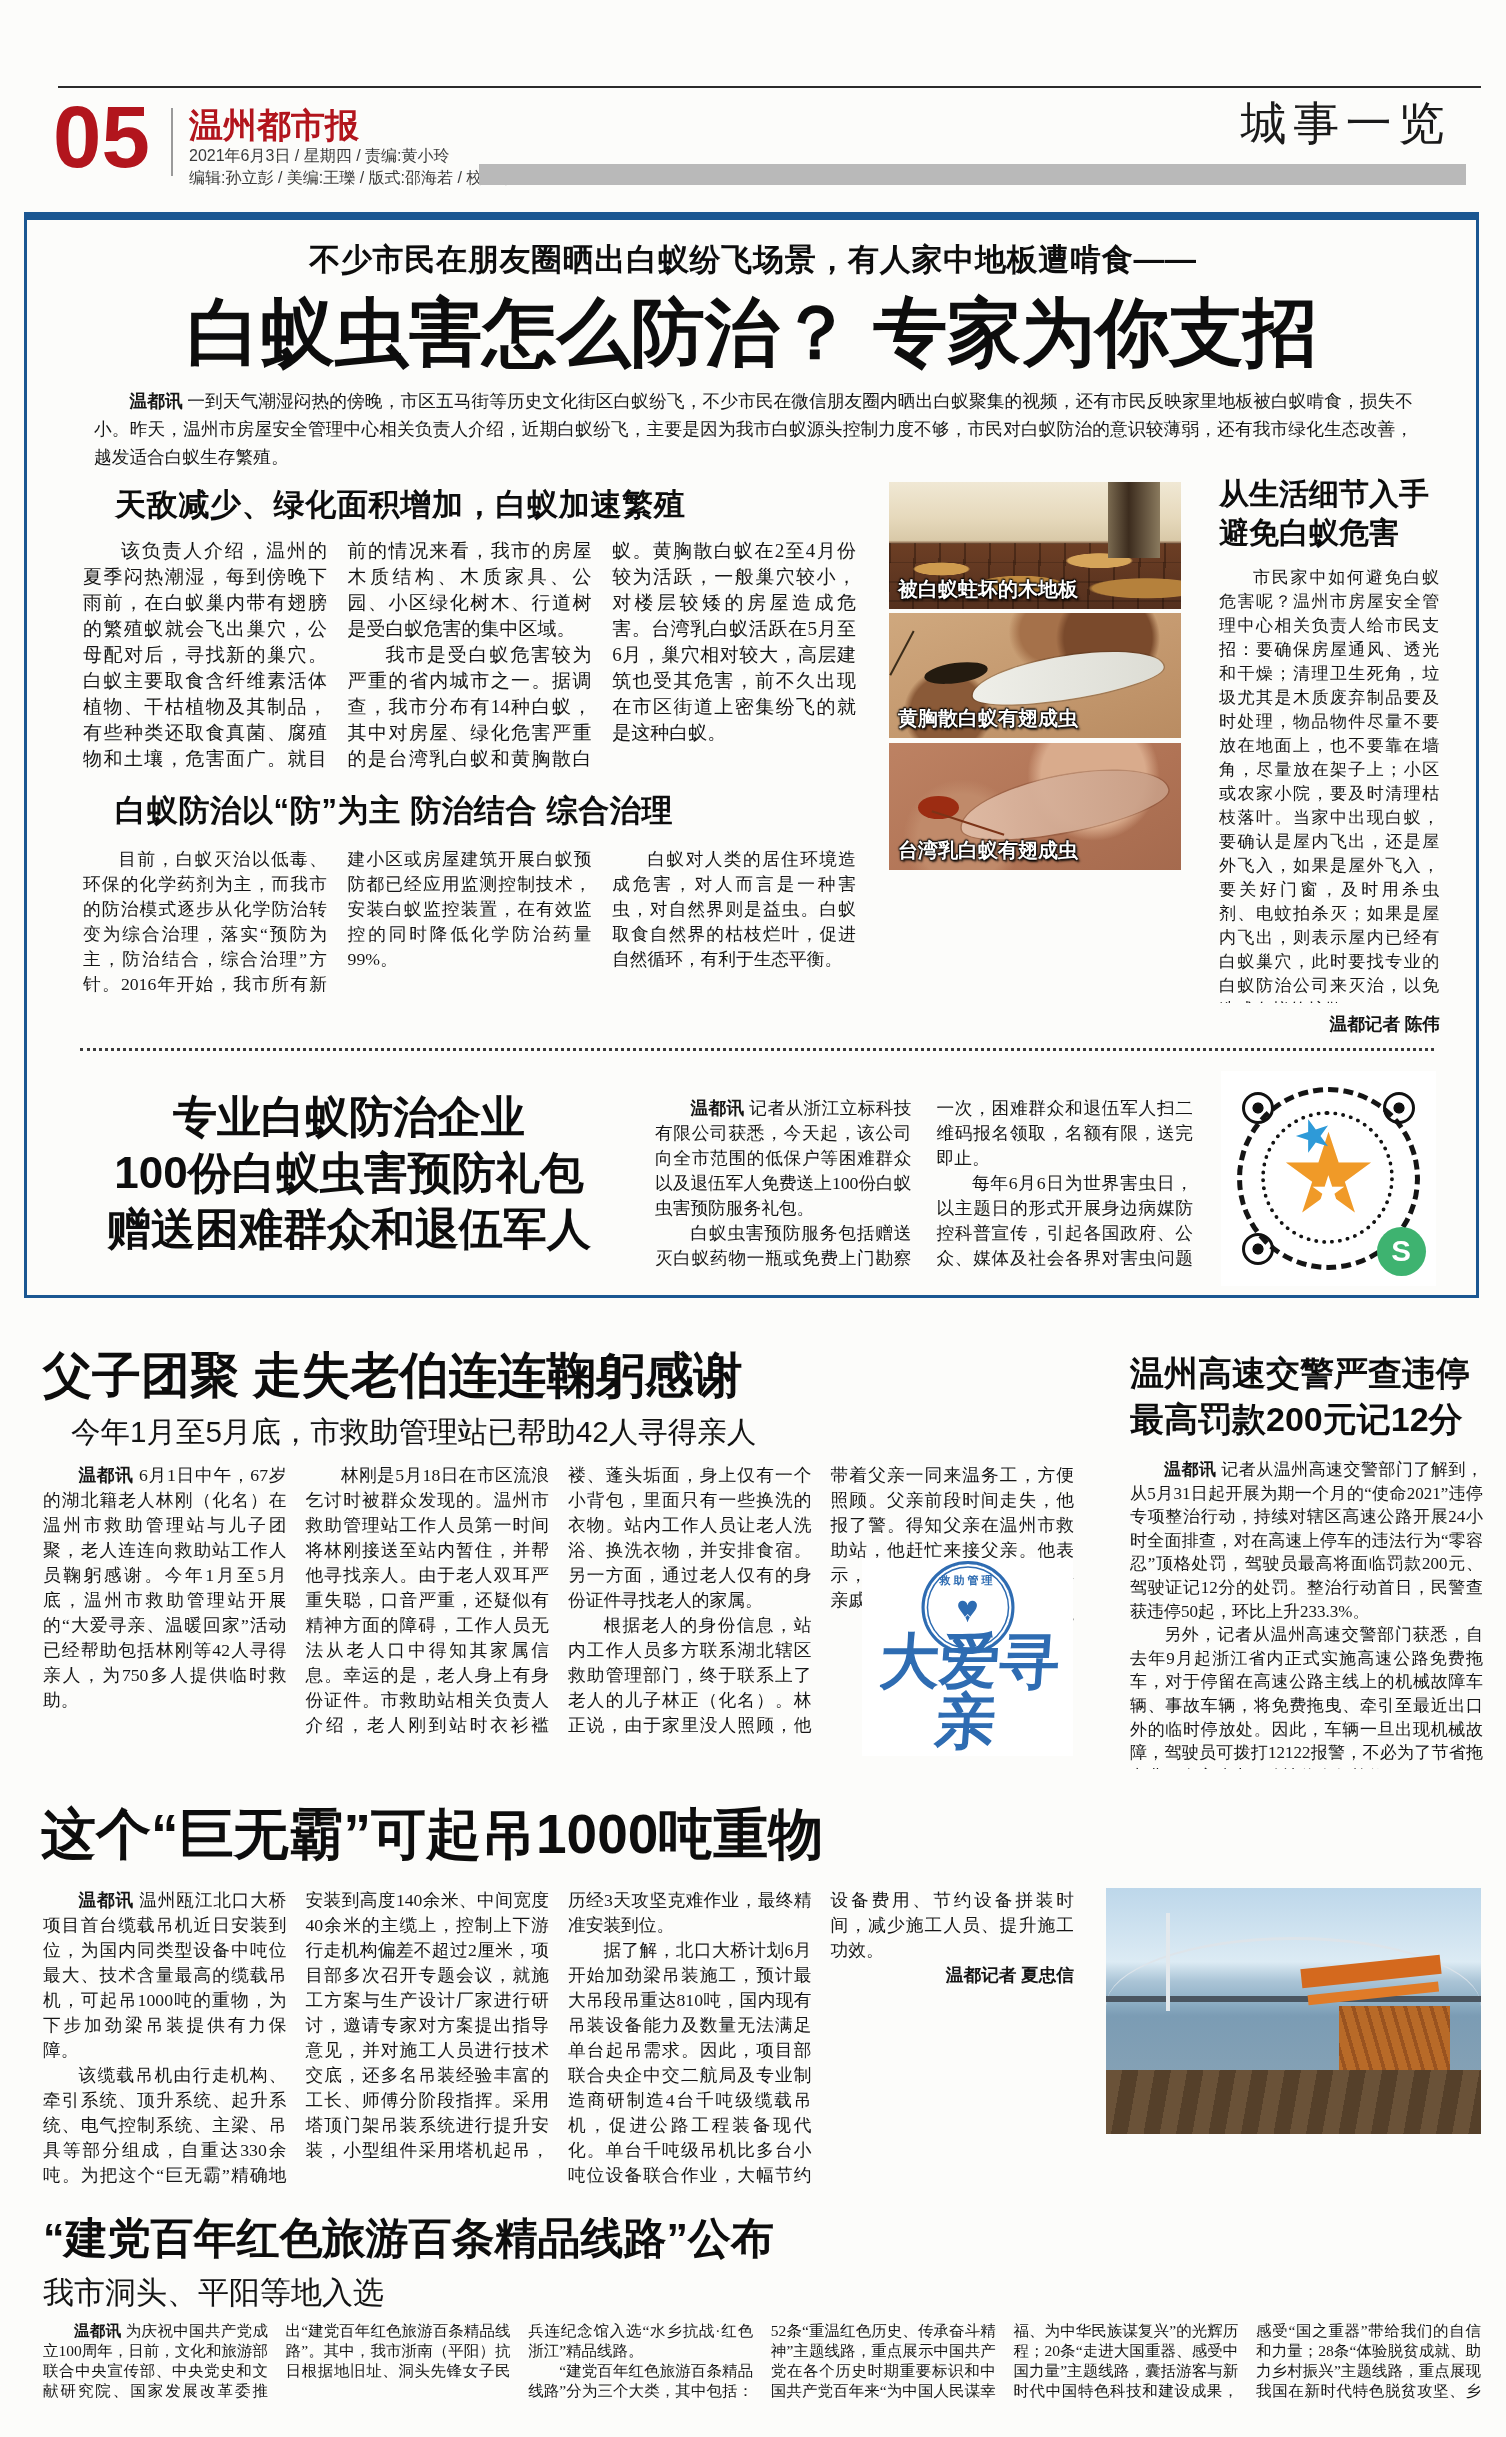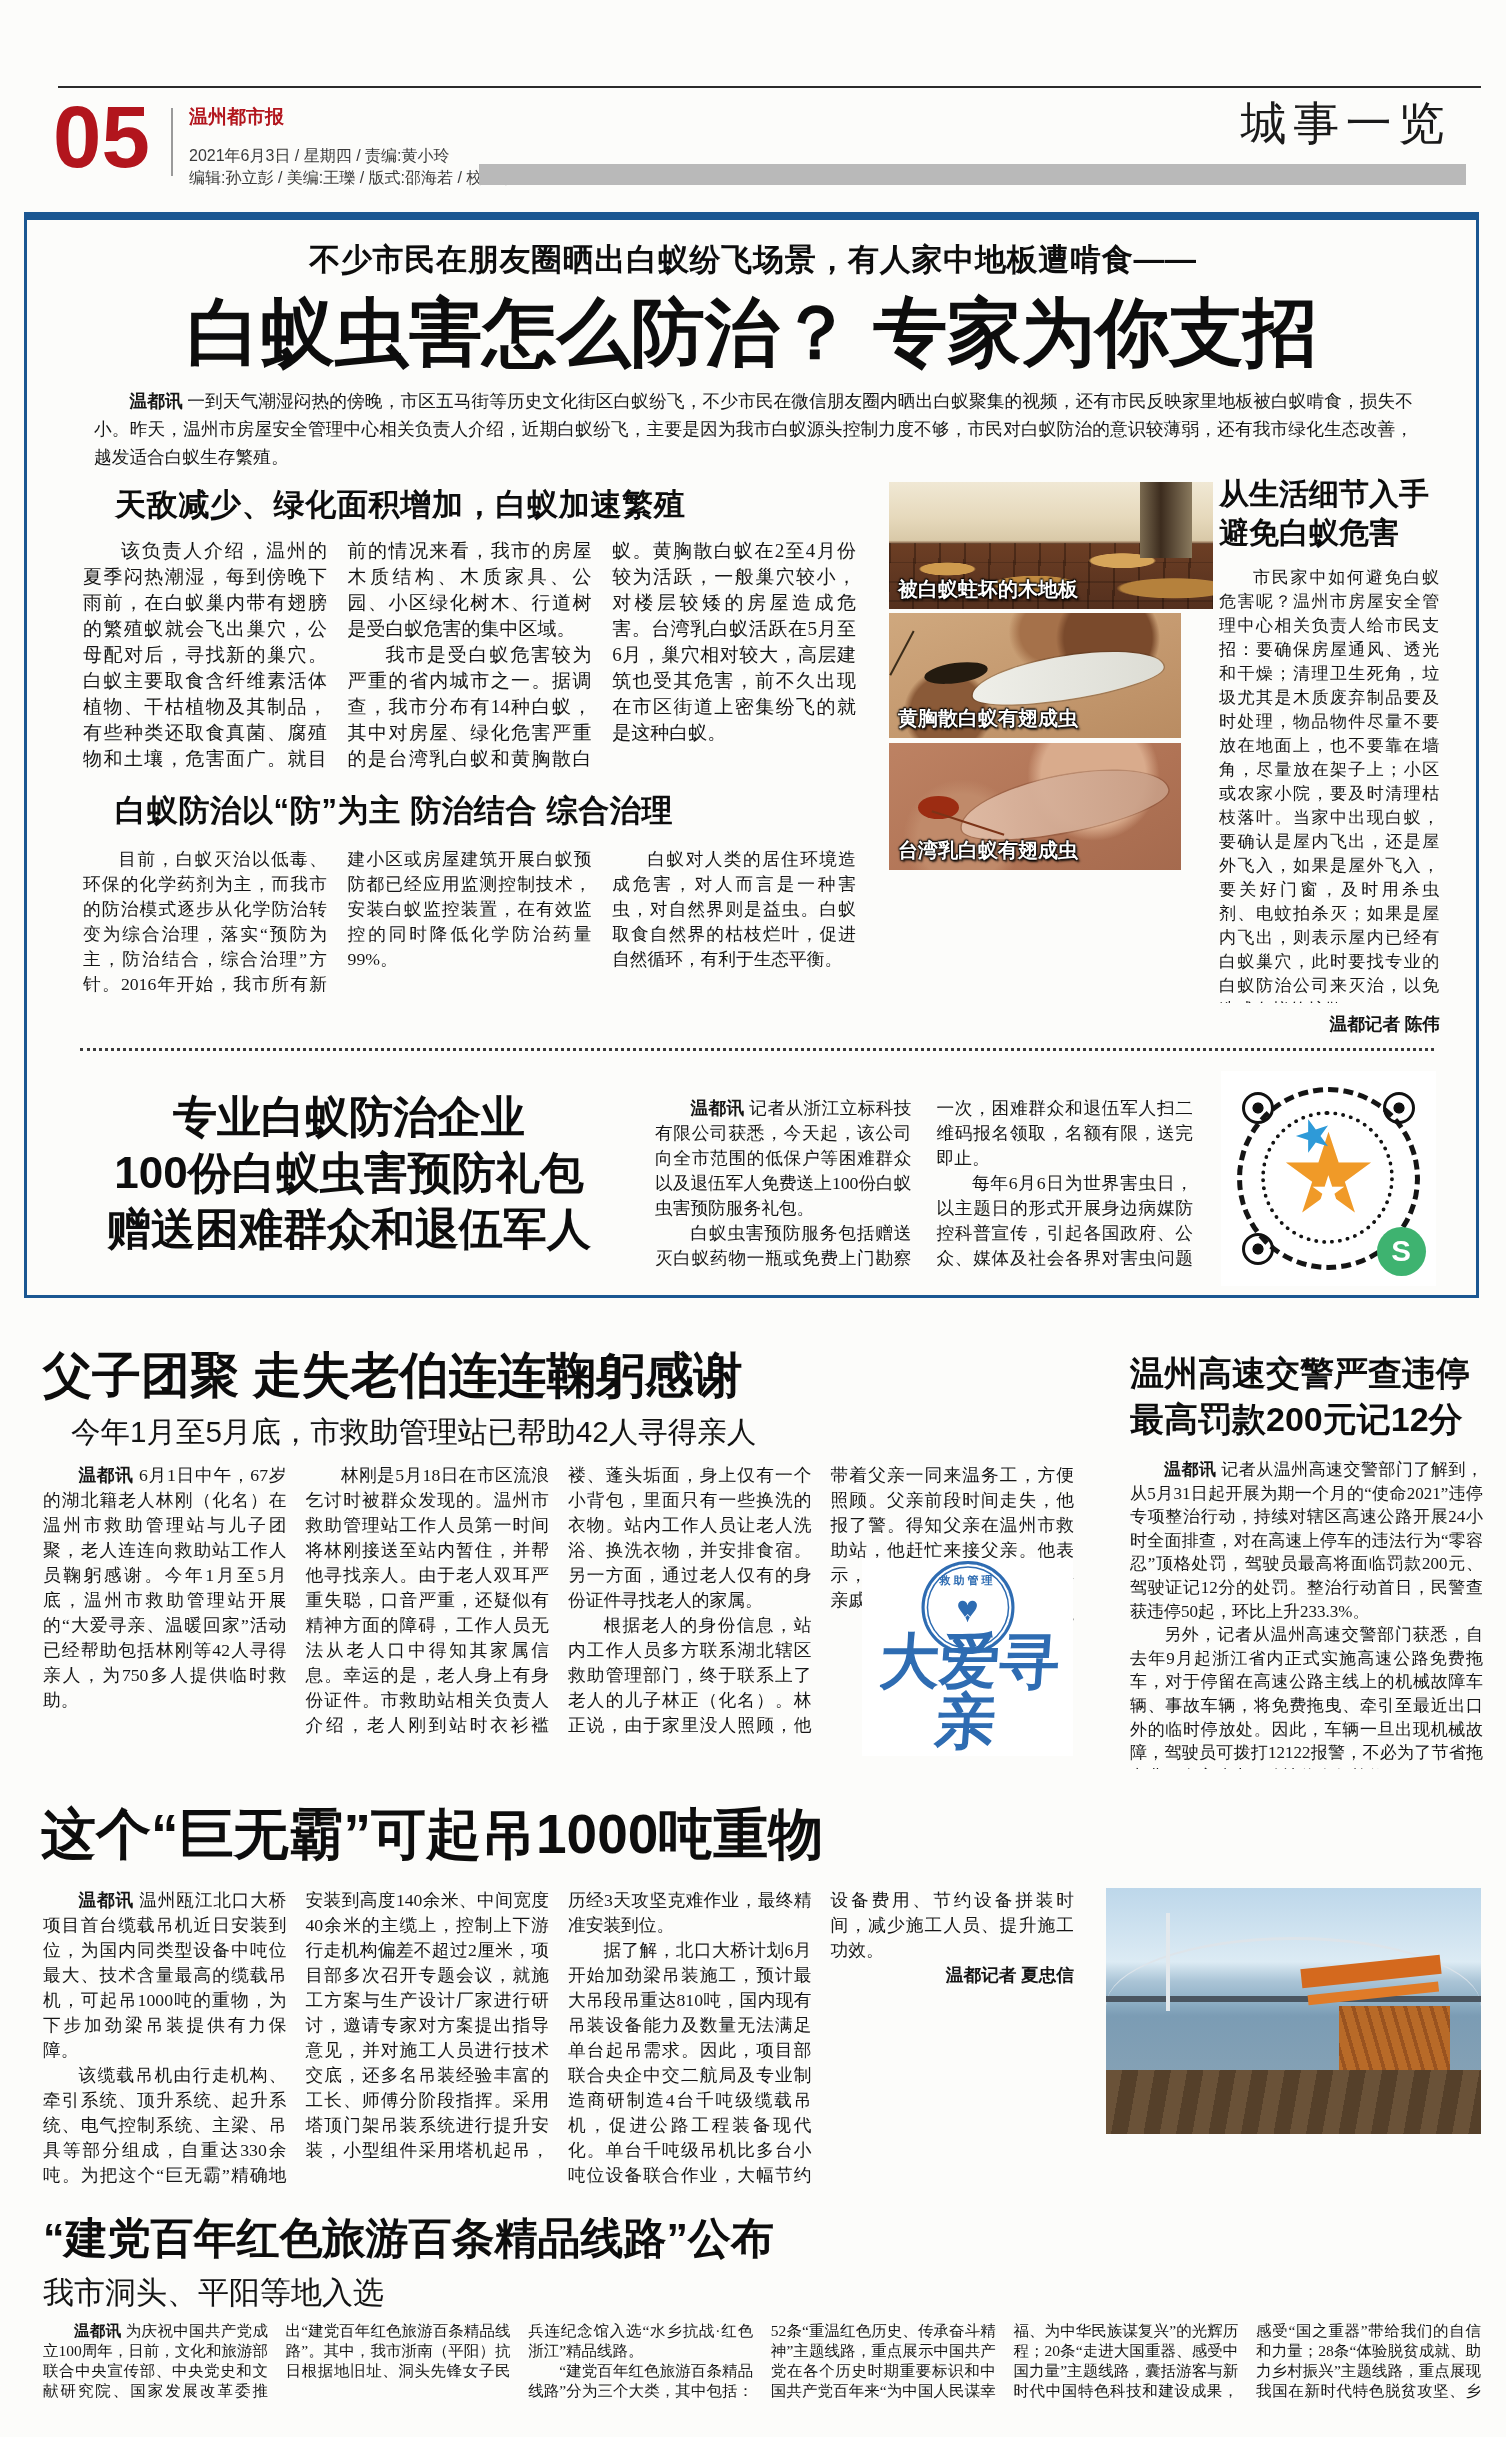--- a/index.html
+++ b/index.html
@@ -9,39 +9,39 @@
   .hd{font-family:"Liberation Sans","DejaVu Sans",sans-serif;font-weight:900;color:#0d0d0d;line-height:1.12;}
   .bt{text-align:justify;color:#161616;}
   .bt p{margin:0;text-indent:2em;}
   .byline{text-align:right;font-weight:bold;text-indent:0 !important;}
   .cols{column-fill:auto;overflow:hidden;}
   
   .top-rule{left:58px;top:86px;width:1423px;height:2.2px;background:#2b2b2b;}
   .page-num{left:53px;top:93px;font-size:87px;font-weight:900;color:#b2151d;line-height:1;
             font-family:"Liberation Sans","DejaVu Sans",sans-serif;}
   .head-div{left:171px;top:108px;width:1.5px;height:68px;background:#9a9a9a;}
-  .paper-name{left:189px;top:106px;font-size:19px;color:#b2151d;}
+  .paper-name{left:189px;top:106px;font-size:34px;color:#b2151d;}
   .meta{left:189px;font-size:16px;color:#3a3a3a;font-family:"Liberation Sans","DejaVu Sans",sans-serif;}
   .graybar{left:479px;top:164px;width:987px;height:21.4px;background:#b9b9b9;}
   .section-title{left:1025px;top:93px;width:426px;font-size:46px;font-weight:500;color:#1a1a1a;
                  letter-spacing:6.6px;text-align:right;font-family:"Liberation Sans","DejaVu Sans",sans-serif;}
   
   .feature-box{left:24px;top:212px;width:1449px;height:1075px;border:3.7px solid #1b5792;border-top-width:8.9px;background:transparent;}
   .kicker{left:89px;top:243px;width:1328px;font-size:31px;font-weight:700;text-align:center;letter-spacing:0.7px;}
   .main-headline{left:44px;top:292px;width:1416px;font-size:74px;text-align:center;letter-spacing:0px;}
   .intro{left:94px;top:387px;width:1319px;font-size:17.7px;line-height:28px;}
   .subhead{font-size:31px;letter-spacing:0.7px;margin-left:32px;}
   .bodyA{left:83px;top:538px;width:773px;height:238px;column-count:3;column-gap:20.7px;font-size:19px;line-height:26px;}
   .bodyB{left:83px;top:847px;width:773px;height:171px;column-count:3;column-gap:20.7px;font-size:17.7px;line-height:25px;}
   
   .photo{left:889px;width:292px;overflow:hidden;}
   .caption{position:absolute;left:8.9px;bottom:5.9px;font-size:20px;font-weight:bold;color:#fff;
            font-family:"Liberation Sans","DejaVu Sans",sans-serif;
            text-shadow:1.5px 1.5px 2.2px #000,-0.7px -0.7px 1.5px #000,0.7px -0.7px 1.5px #000,-0.7px 0.7px 1.5px #000;}
-  .photo-floor{background:linear-gradient(180deg,#f0e8d4 0%,#e6d9bc 28%,#d9c9a8 46%,#6c3e24 49%,#54301e 100%);padding-left:32px;}
+  .photo-floor{background:linear-gradient(180deg,#f0e8d4 0%,#e6d9bc 28%,#d9c9a8 46%,#6c3e24 49%,#54301e 100%);}
   .floor-planks{left:0;top:48%;width:100%;height:52%;
       background:repeating-linear-gradient(92deg,rgba(20,8,2,.35) 0 2.2px,rgba(255,255,255,0) 2.2px 25px),
                  repeating-linear-gradient(180deg,rgba(0,0,0,.18) 0 1.5px,rgba(255,255,255,0) 1.5px 19px);}
   .floor-damage{left:0;top:46%;width:100%;height:54%;
       background:radial-gradient(ellipse 44px 10.3px at 18% 42%,#cf9b4e 0 60%,transparent 65%),
                  radial-gradient(ellipse 66px 13.3px at 45% 64%,#c08a40 0 60%,transparent 65%),
                  radial-gradient(ellipse 52px 11.8px at 72% 30%,#d6a55a 0 60%,transparent 65%),
                  radial-gradient(ellipse 89px 16px at 88% 70%,#b5813c 0 60%,transparent 65%);}
   .floor-door{right:20.7px;top:0;width:52px;height:60%;background:linear-gradient(90deg,#7a6a50,#3c2c1e 40%,#8a7a5e);}
   .photo-termite1{background:

